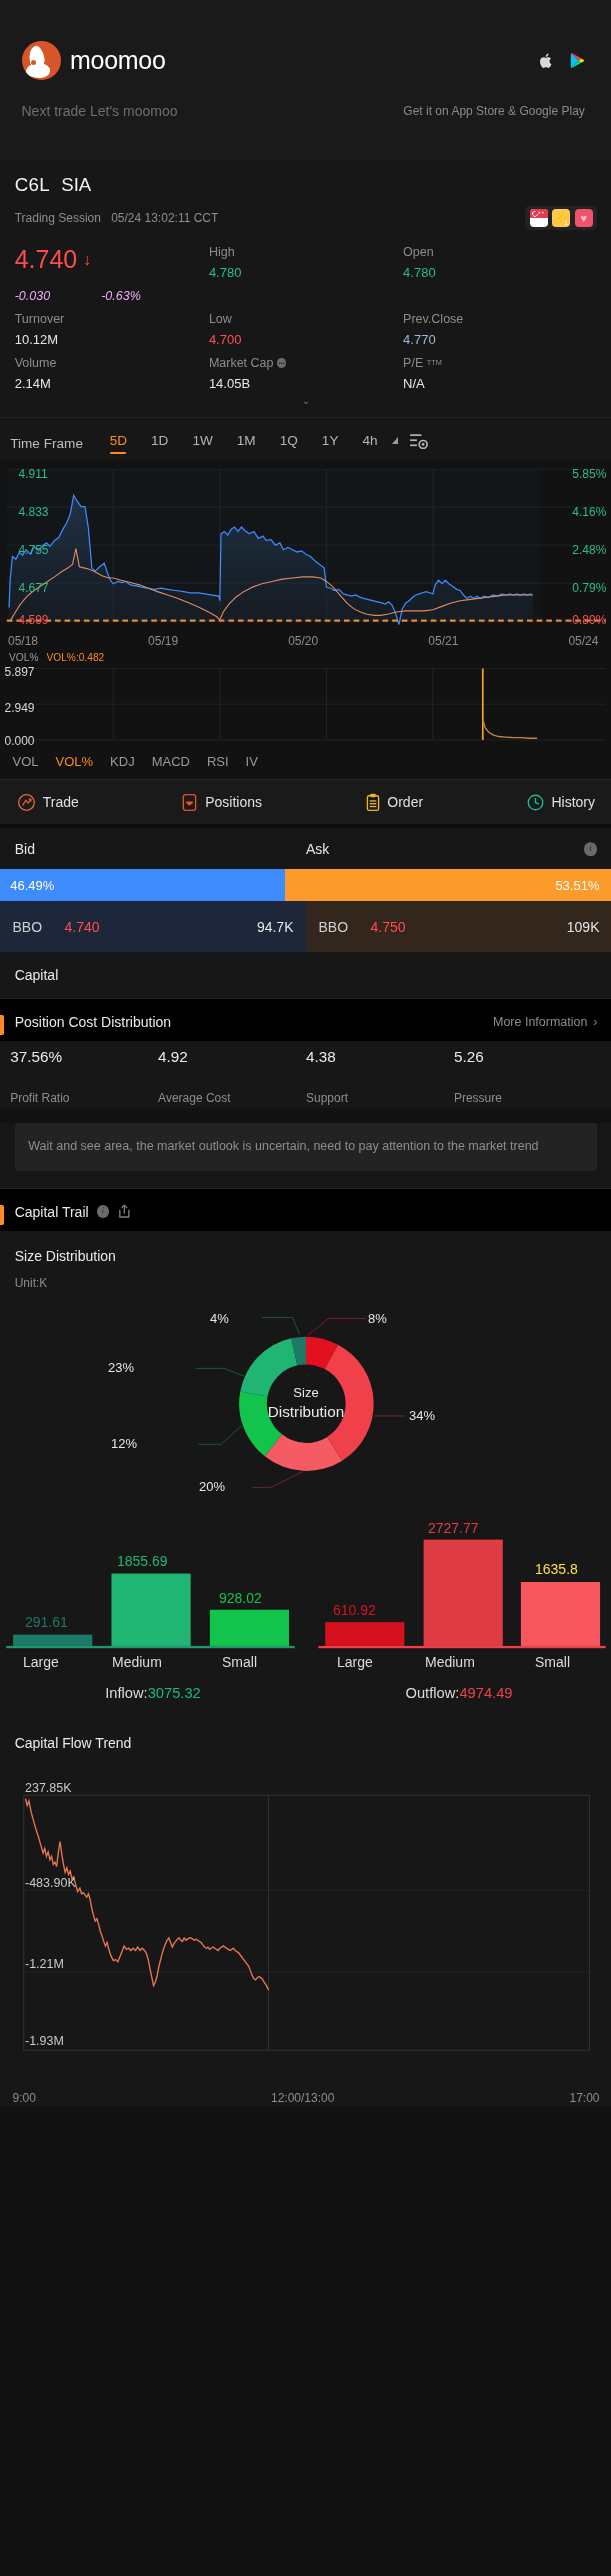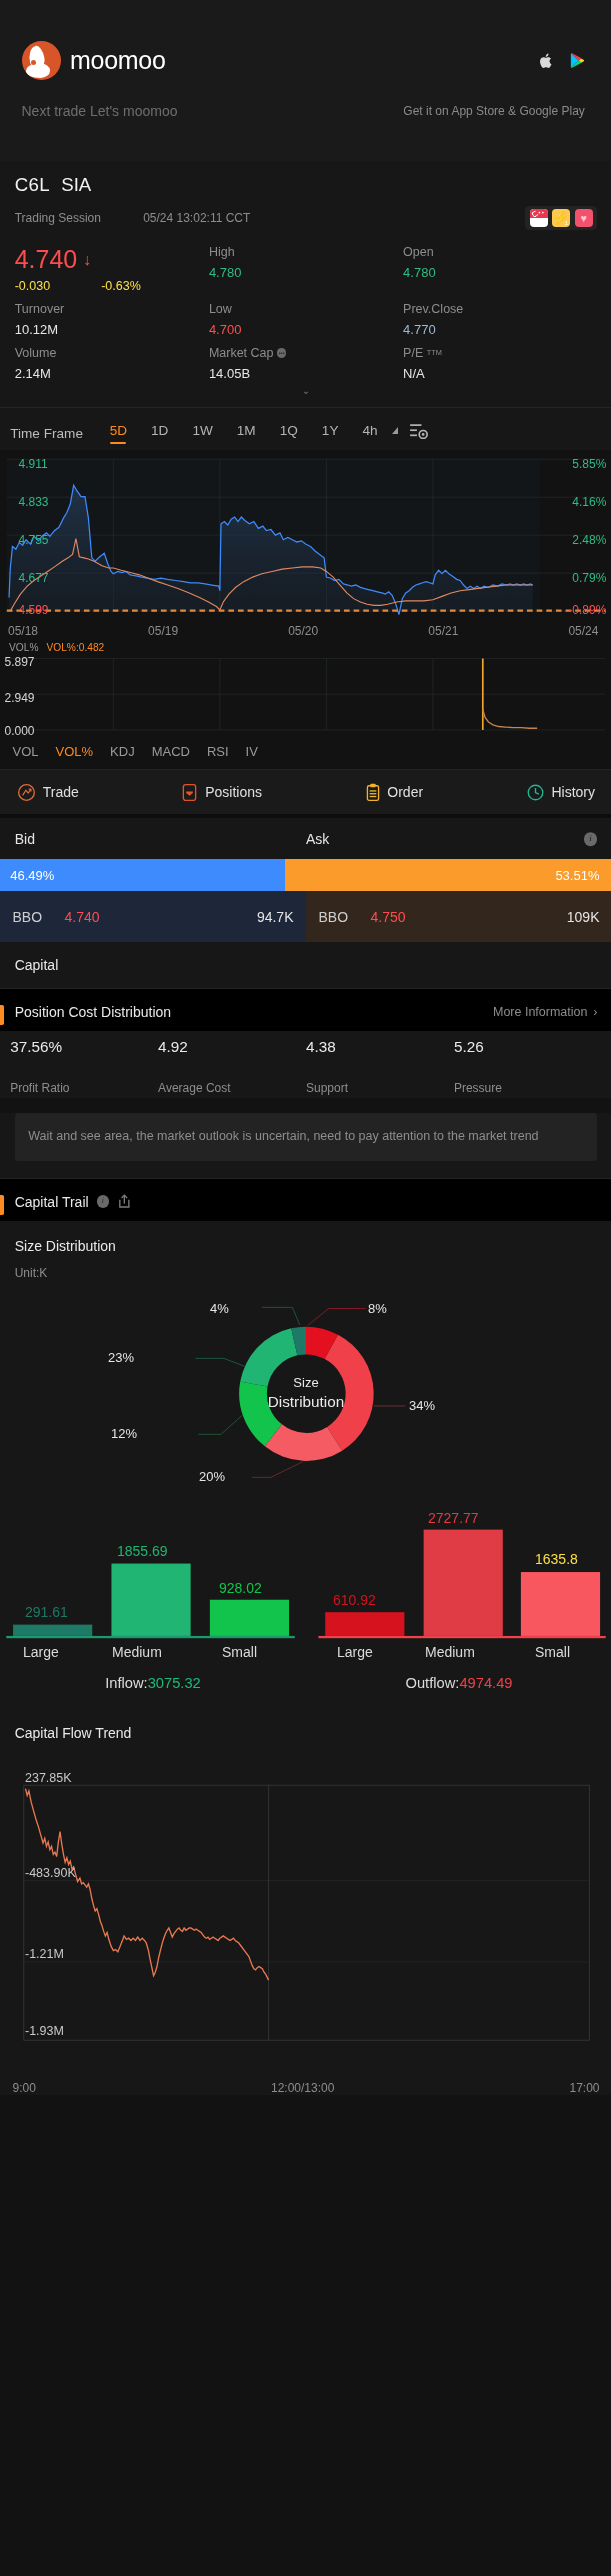--- a/index.html
+++ b/index.html
@@ -58,21 +58,21 @@
   .quote { background: #171717; padding: 12.5px 14.7px 5.7px 14.7px; }
   .sym-row { display: flex; align-items: baseline; gap: 11.3px; }
   .sym { font-size: 18.7px; color: #f2f2f2; letter-spacing: 0.3px; }
   .sym-name { font-size: 18.7px; color: #f2f2f2; }
   .sess-row {
     display: flex; align-items: center; justify-content: space-between;
     margin-top: 10.2px;
   }
   .sess-left { display: flex; align-items: center; gap: 10.2px; }
   .sess-label { font-size: 12px; color: #8d8d8d; }
-  .sess-time { font-size: 12px; color: #8d8d8d; margin-left: 32px; }
+  .sess-time { font-size: 12px; color: #8d8d8d; }
   .badges {
     display: flex; gap: 4.5px; background: #232323; border-radius: 4.5px;
     padding: 3.4px 4.5px;
   }
   .badge { width: 18px; height: 18px; border-radius: 4px; position: relative; overflow: hidden; }
   .badge-sg { background: #ffffff; }
   .badge-sg .top { position: absolute; left: 0; top: 0; width: 100%; height: 50%; background: #e8384f; }
   .badge-sg .moon {
     position: absolute; left: 2.3px; top: 2.3px; width: 5.7px; height: 5.7px;
     border-radius: 50%; border: 1.4px solid #fff; border-right-color: transparent;
@@ -85,21 +85,21 @@
   .badge-hr { background: #f2526b; display: flex; align-items: center; justify-content: center; }
   .badge-hr .heart { color: #ffc4cd; font-size: 10.8px; line-height: 10.8px; }
 
   .price-grid {
     display: grid; grid-template-columns: 1fr 1fr 1fr;
     margin-top: 14.7px; row-gap: 9px;
   }
   .big-price-cell { grid-row: 1 / span 1; }
   .big-price { font-size: 25px; color: #ff4d4f; display: flex; align-items: center; gap: 5.7px; }
   .arr-down { font-size: 16px; color: #ff4d4f; }
-  .chg-row { display: flex; gap: 51px; margin-top: 5px; font-size: 12.5px; color: #fde047; }
+  .chg-row { display: flex; gap: 51px; margin-top: 15px; font-size: 12.5px; color: #f0abfc; font-style: italic; }
   .kv-label { font-size: 12.5px; color: #8d8d8d; display: flex; align-items: center; gap: 3.4px; }
   .kv-val { font-size: 13px; margin-top: 5.7px; }
   .green { color: #2dbd85; }
   .red { color: #ff4d4f; }
   .blue { color: #9fb8d6; }
   .white { color: #e6e6e6; }
   .infodot {
     display: inline-block; width: 9.6px; height: 9.6px; border-radius: 50%;
     background: #6a6a6a; color: #2a2a2a; font-size: 6.2px; line-height: 9.6px;
     text-align: center;

